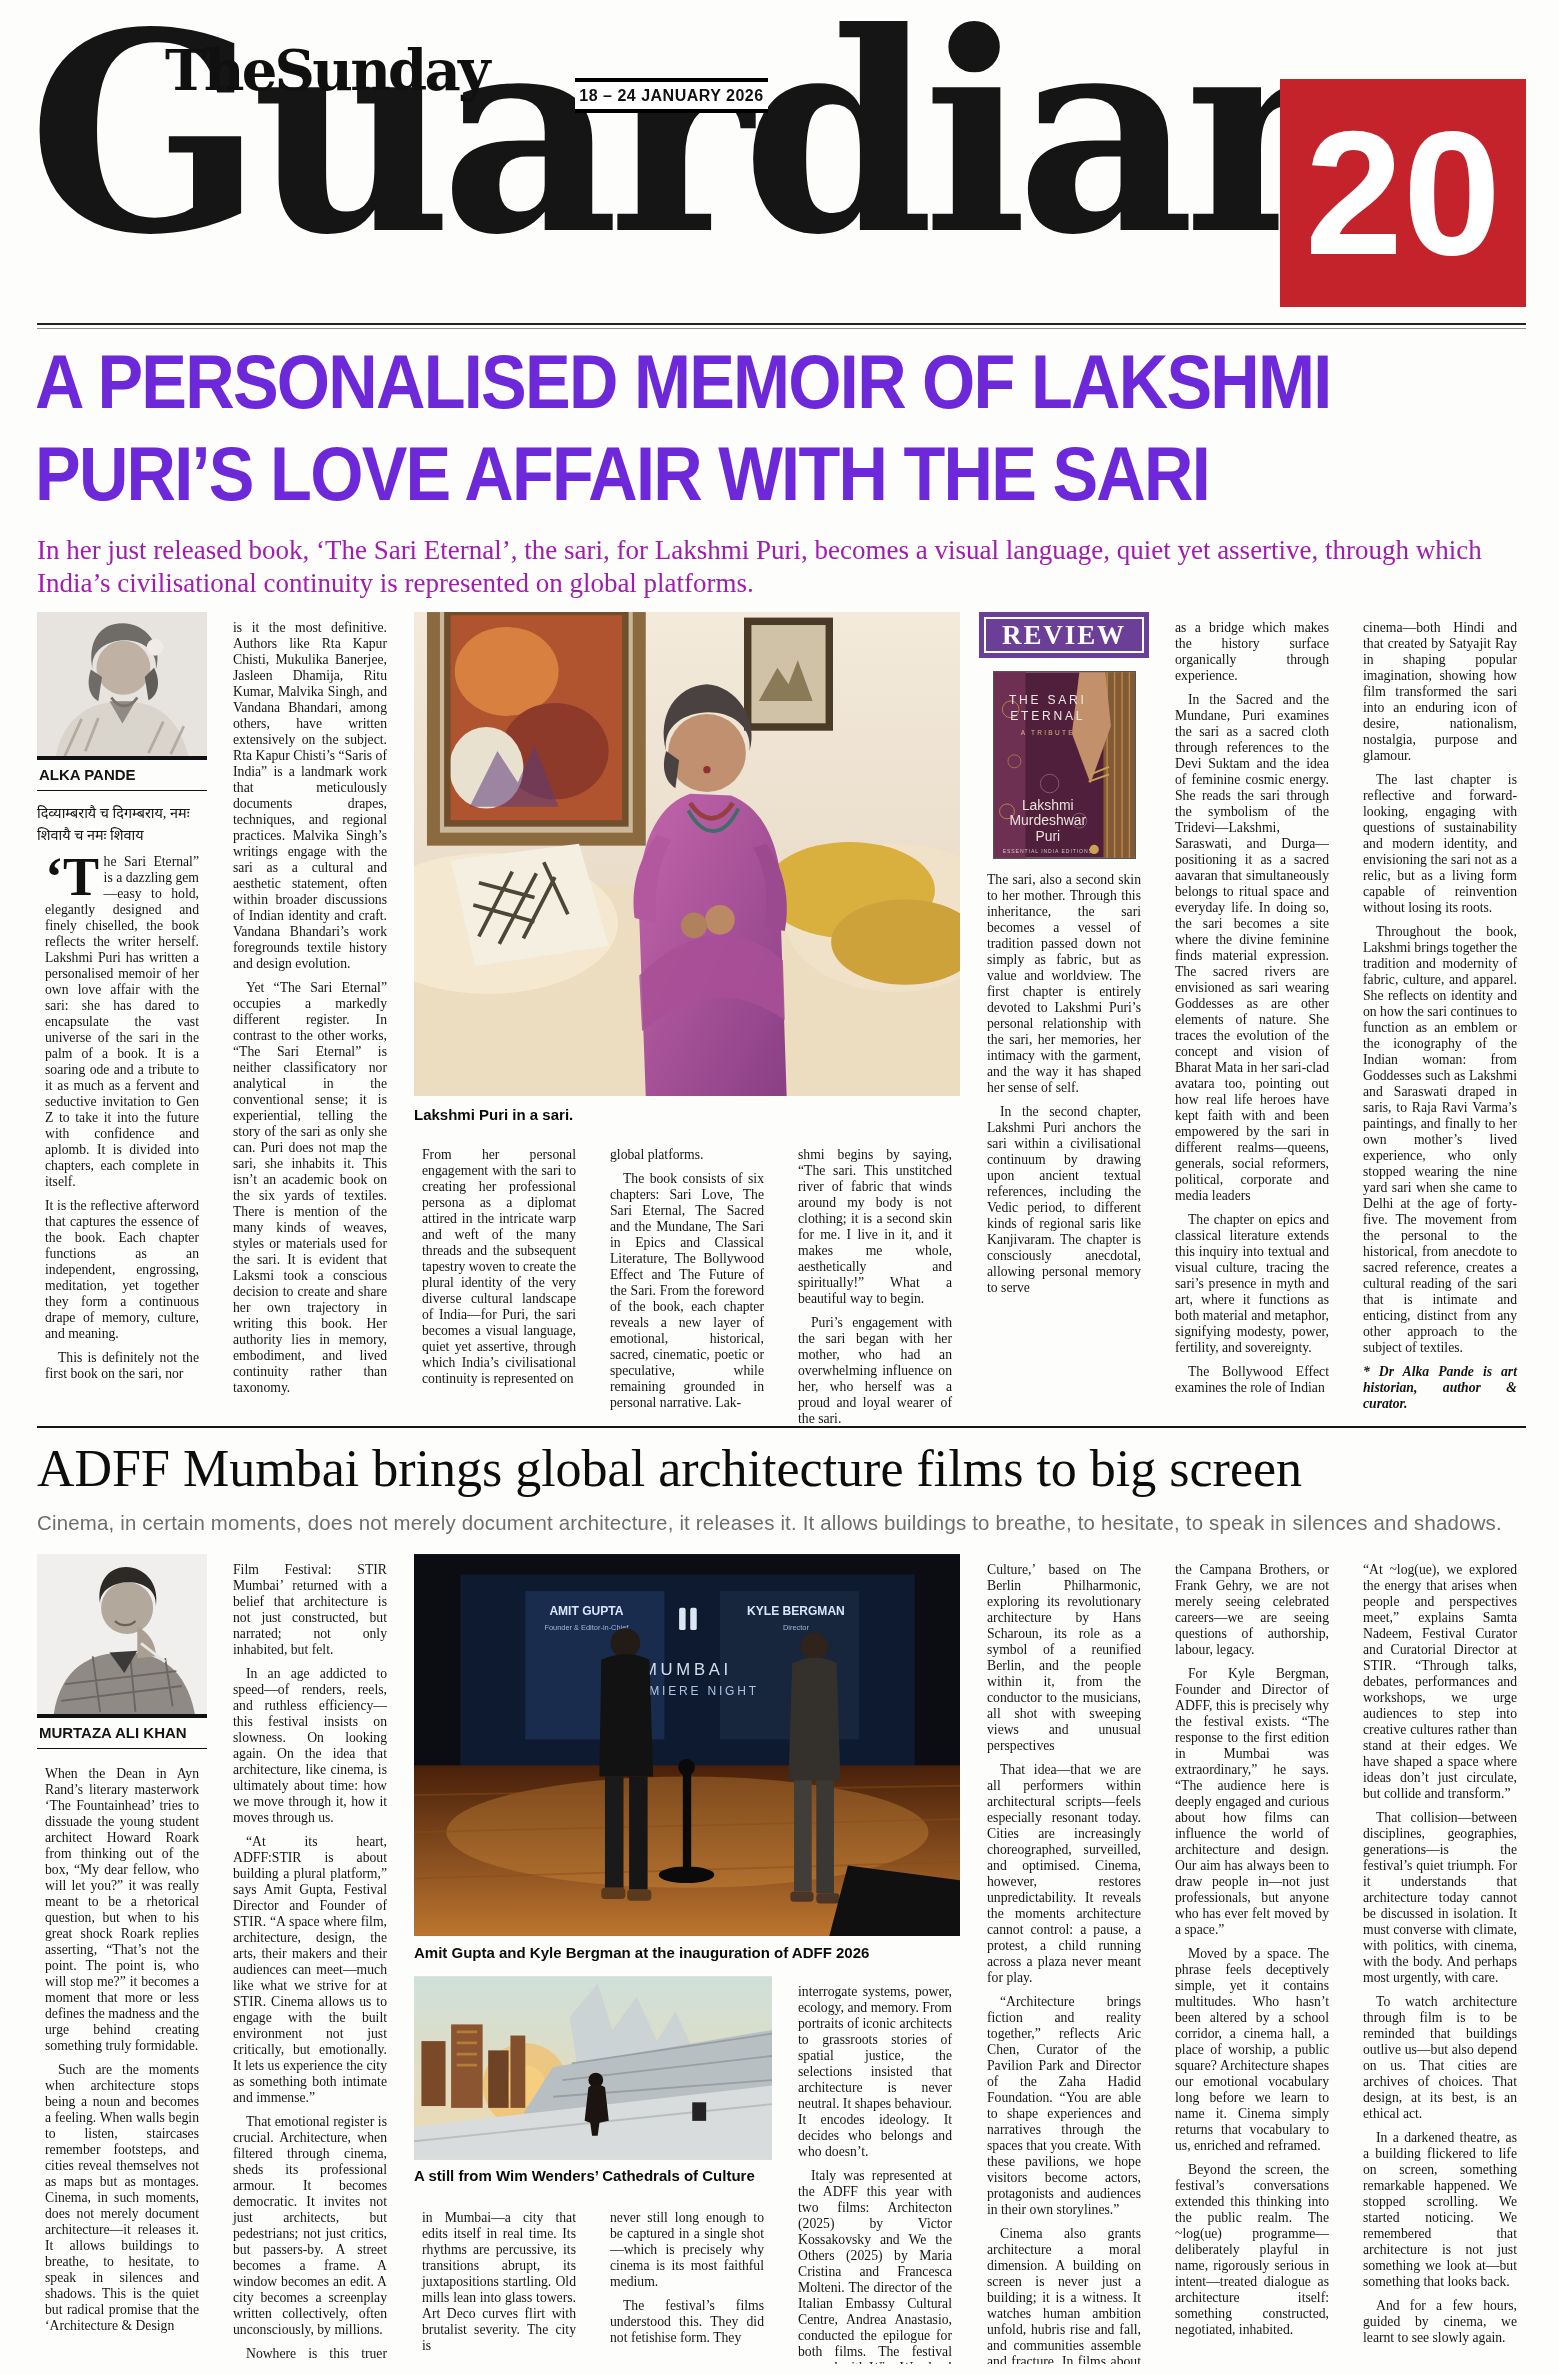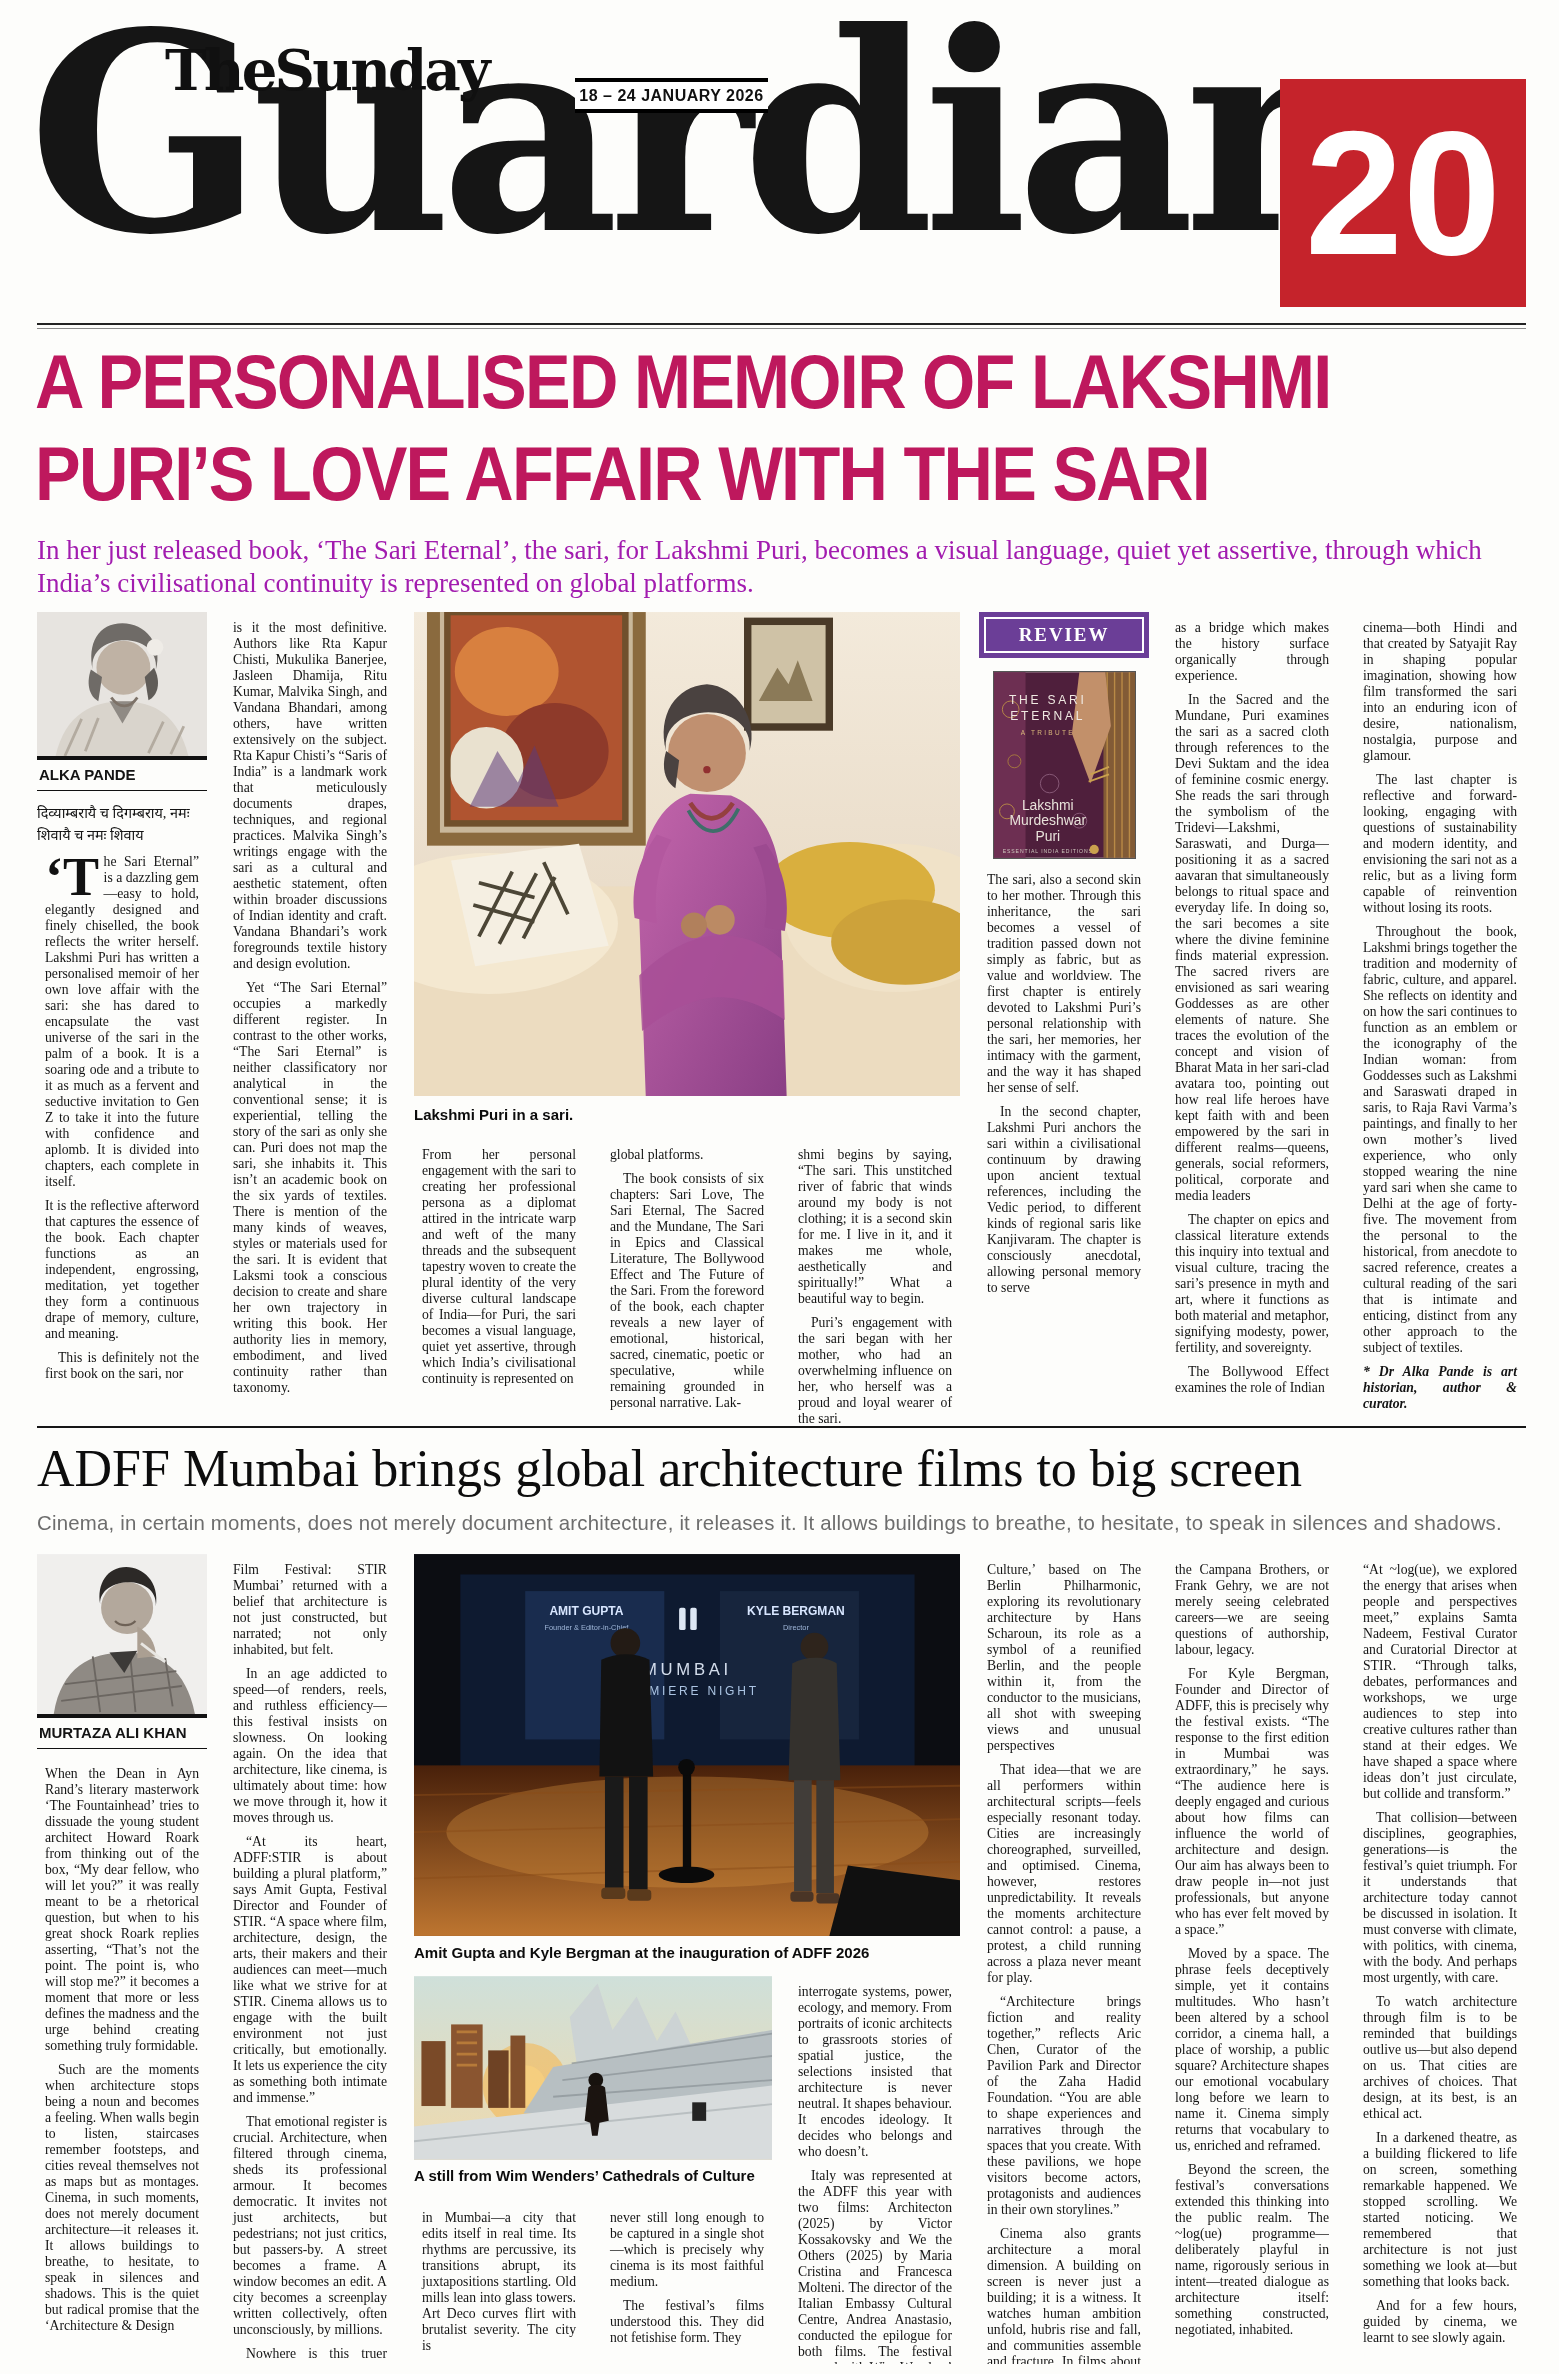--- a/index.html
+++ b/index.html
@@ -13,21 +13,21 @@
   .mh-date{position:absolute;left:575px;top:78px;width:193px;text-align:center;
         border-top:4.6px solid #000;border-bottom:4.6px solid #000;padding:4.6px 0;
         font-family:"Liberation Sans",sans-serif;font-weight:700;font-size:16px;letter-spacing:0.5px;background:#fff;}
   .mh-page{position:absolute;left:1280px;top:79px;width:246px;height:228px;background:#c5232b;
         color:#fff;font-family:"Liberation Sans",sans-serif;font-weight:700;font-size:176px;
         line-height:228px;text-align:center;}
   .mh-rule{position:absolute;left:37px;top:323px;width:1489px;height:2.8px;
         border-top:2.8px solid #222;border-bottom:0.9px solid #8a8a8a;}
   
   .a1-headline{position:absolute;left:35px;top:336px;margin:0;font-family:"Liberation Sans",sans-serif;
-        font-weight:700;font-size:76px;line-height:92px;letter-spacing:-1.9px;color:#be185d;}
+        font-weight:700;font-size:76px;line-height:92px;letter-spacing:-1.9px;color:#6d28d9;}
   .a1-headline .cond{display:inline-block;transform:scaleX(.9);transform-origin:left top;white-space:nowrap;}
   .a1-standfirst{position:absolute;left:37px;top:534px;width:1475px;margin:0;
         font-size:27px;line-height:33px;color:#a21caf;}
   .sect-rule{position:absolute;left:37px;top:1426px;width:1489px;border-top:2.3px solid #161616;}
   
   .a2-headline{position:absolute;left:37px;top:1440px;margin:0;font-family:"Liberation Serif",serif;
         font-weight:400;font-size:52px;line-height:58px;color:#0d0d0d;}
   .a2-standfirst{position:absolute;left:37px;top:1511px;width:1484px;margin:0;
         font-family:"Liberation Sans",sans-serif;font-size:20.4px;line-height:25px;color:#6d6d6d;letter-spacing:0.2px;}
   
@@ -46,21 +46,21 @@
   .author-photo{width:170px;border-bottom:4.6px solid #111;font-size:0;line-height:0;}
   .author-name{font-family:"Liberation Sans",sans-serif;font-weight:700;font-size:15px;
         padding:6.5px 0 7.4px 1.9px;border-bottom:1.4px solid #111;text-align:left;}
   
   .photo{position:absolute;font-size:0;line-height:0;}
   .caption{position:absolute;font-family:"Liberation Sans",sans-serif;font-weight:700;
         font-size:15px;line-height:18.6px;color:#0c0c0c;text-align:left;}
   
   .review-box{background:#6b3e97;padding:4.6px;}
   .review-inner{border:2.8px solid #fff;text-align:center;padding:8.3px 0;
-        font-family:"Liberation Serif",serif;font-weight:700;font-size:19px;
+        font-family:"Liberation Serif",serif;font-weight:700;font-size:27px;
         letter-spacing:1.9px;color:#fff;}
   .book-wrap{width:141px;margin:13px auto 13px auto;border:0.9px solid #555;font-size:0;line-height:0;}
 </style>
 </head>
 <body>
 
 <div class="page">
 
   <header>
     <div class="mh-guardian">Guardian</div>

